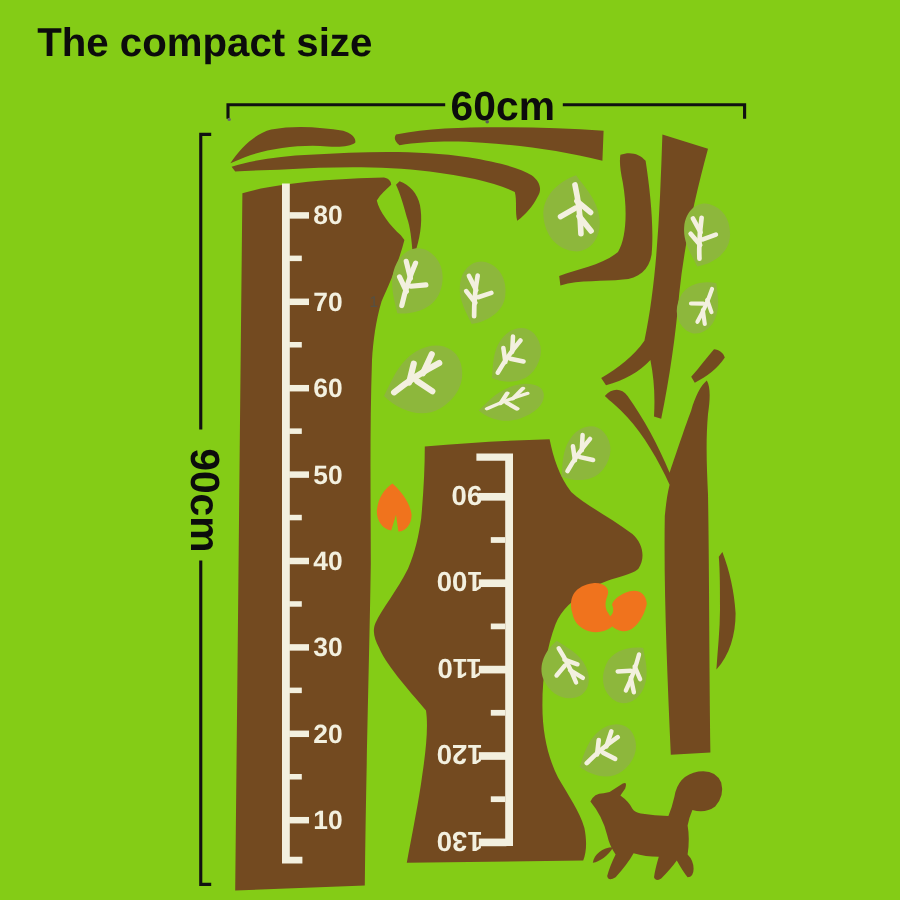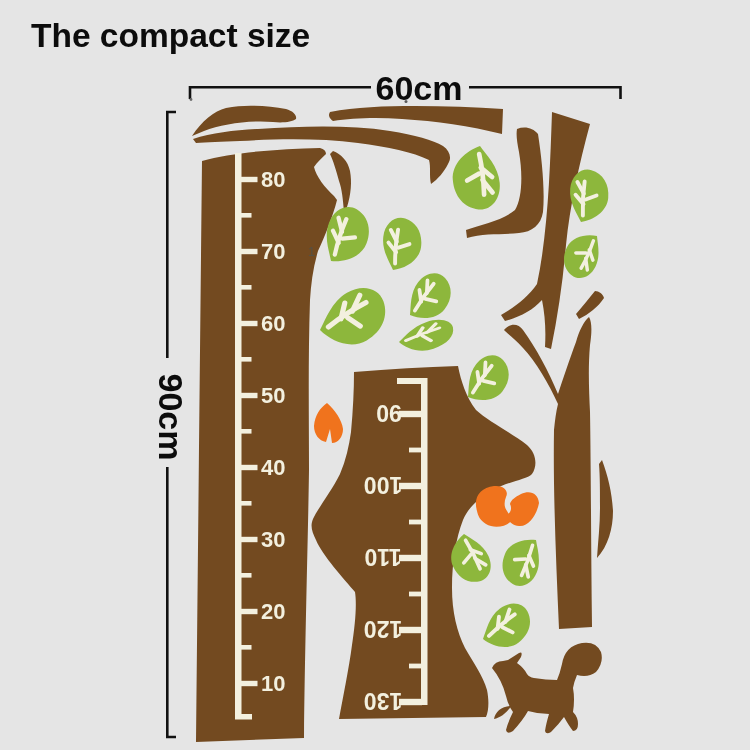--- a/index.html
+++ b/index.html
@@ -1,16 +1,16 @@
 <!DOCTYPE html>
 <html><head>
 <meta charset="utf-8">
 <style>
 html,body{margin:0;padding:0;background:#ffffff}
-#page{width:750px;height:750px;position:relative;overflow:hidden;background:#e5e5e5;font-family:"Liberation Sans",sans-serif}
+#page{width:750px;height:750px;position:relative;overflow:hidden;background:#84cc16;font-family:"Liberation Sans",sans-serif}
 </style>
 </head>
 <body>
 <div id="page">
 <svg width="750" height="750" viewBox="0 0 750 750">
 <defs>
 <g id="leaf">
 <path d="M0,0 C8,-7 18,-20 34,-23 C50,-26 62,-17 62,-5 C62,9 52,20 36,23 C20,26 6,13 0,0 Z" fill="#8db73c" stroke="none"></path>
 <g fill="none" stroke="#f3f0df" stroke-width="4.6" stroke-linecap="round">
 <path d="M8,0 C20,-4 32,-7 47,-9"></path>

